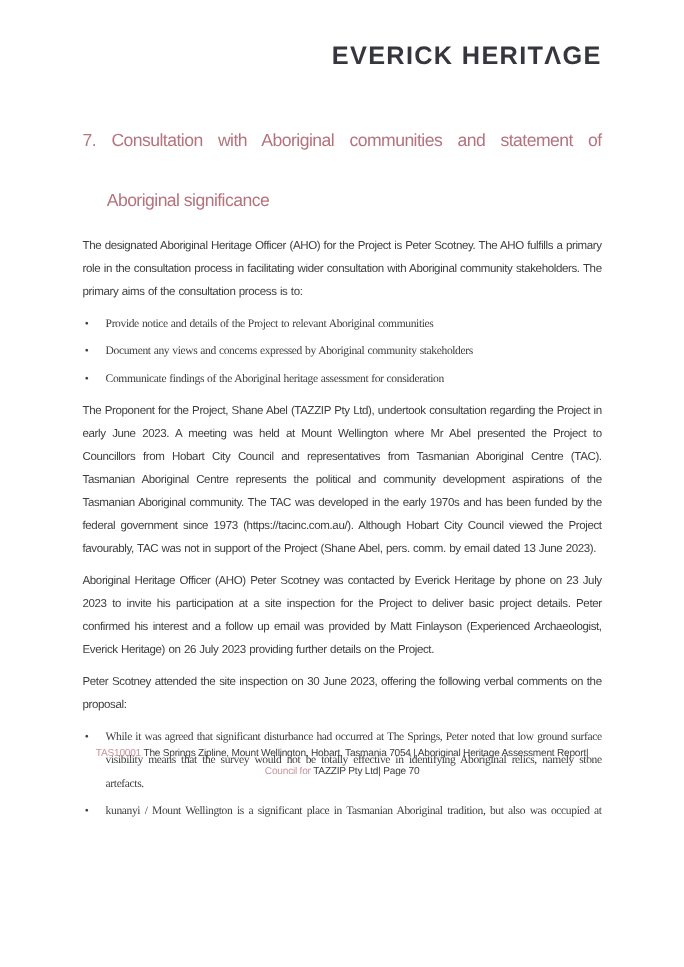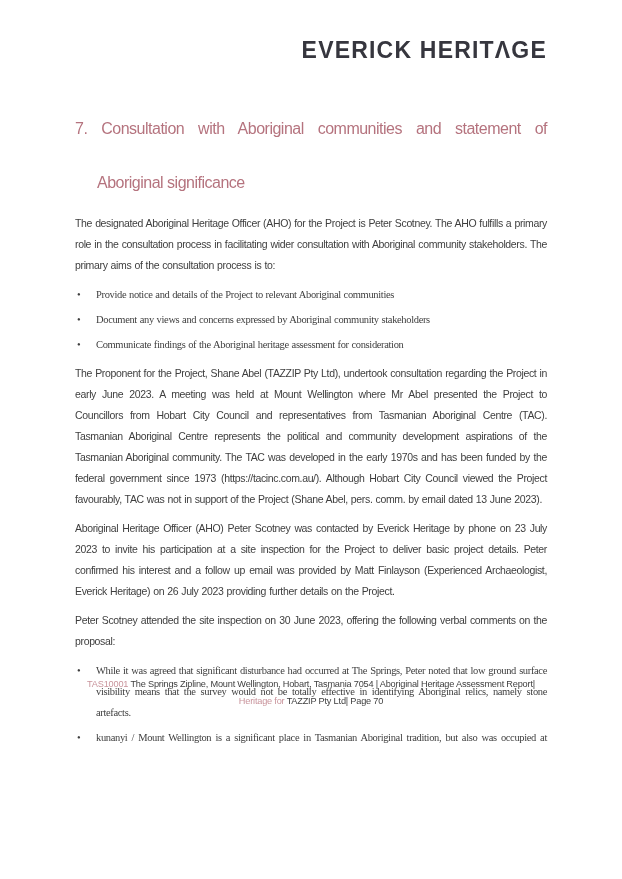--- a/index.html
+++ b/index.html
@@ -129,17 +129,17 @@
       <li>kunanyi / Mount Wellington is a significant place in Tasmanian Aboriginal tradition, but also was occupied at greater altitude.</li>
     </ul>
 
   </div>
 
   <div class="footer">
     <div class="f-line">
       <span class="accent">TAS10001</span><span> The Springs Zipline, Mount Wellington, Hobart, Tasmania 7054 | Aboriginal Heritage Assessment Report|</span>
     </div>
     <div class="f-line">
-      <span class="accent">Heritage for</span><span> TAZZIP Pty Ltd| Page 70</span>
+      <span class="accent">Council for</span><span> TAZZIP Pty Ltd| Page 70</span>
     </div>
   </div>
 
 </div>
 
 </body></html>

